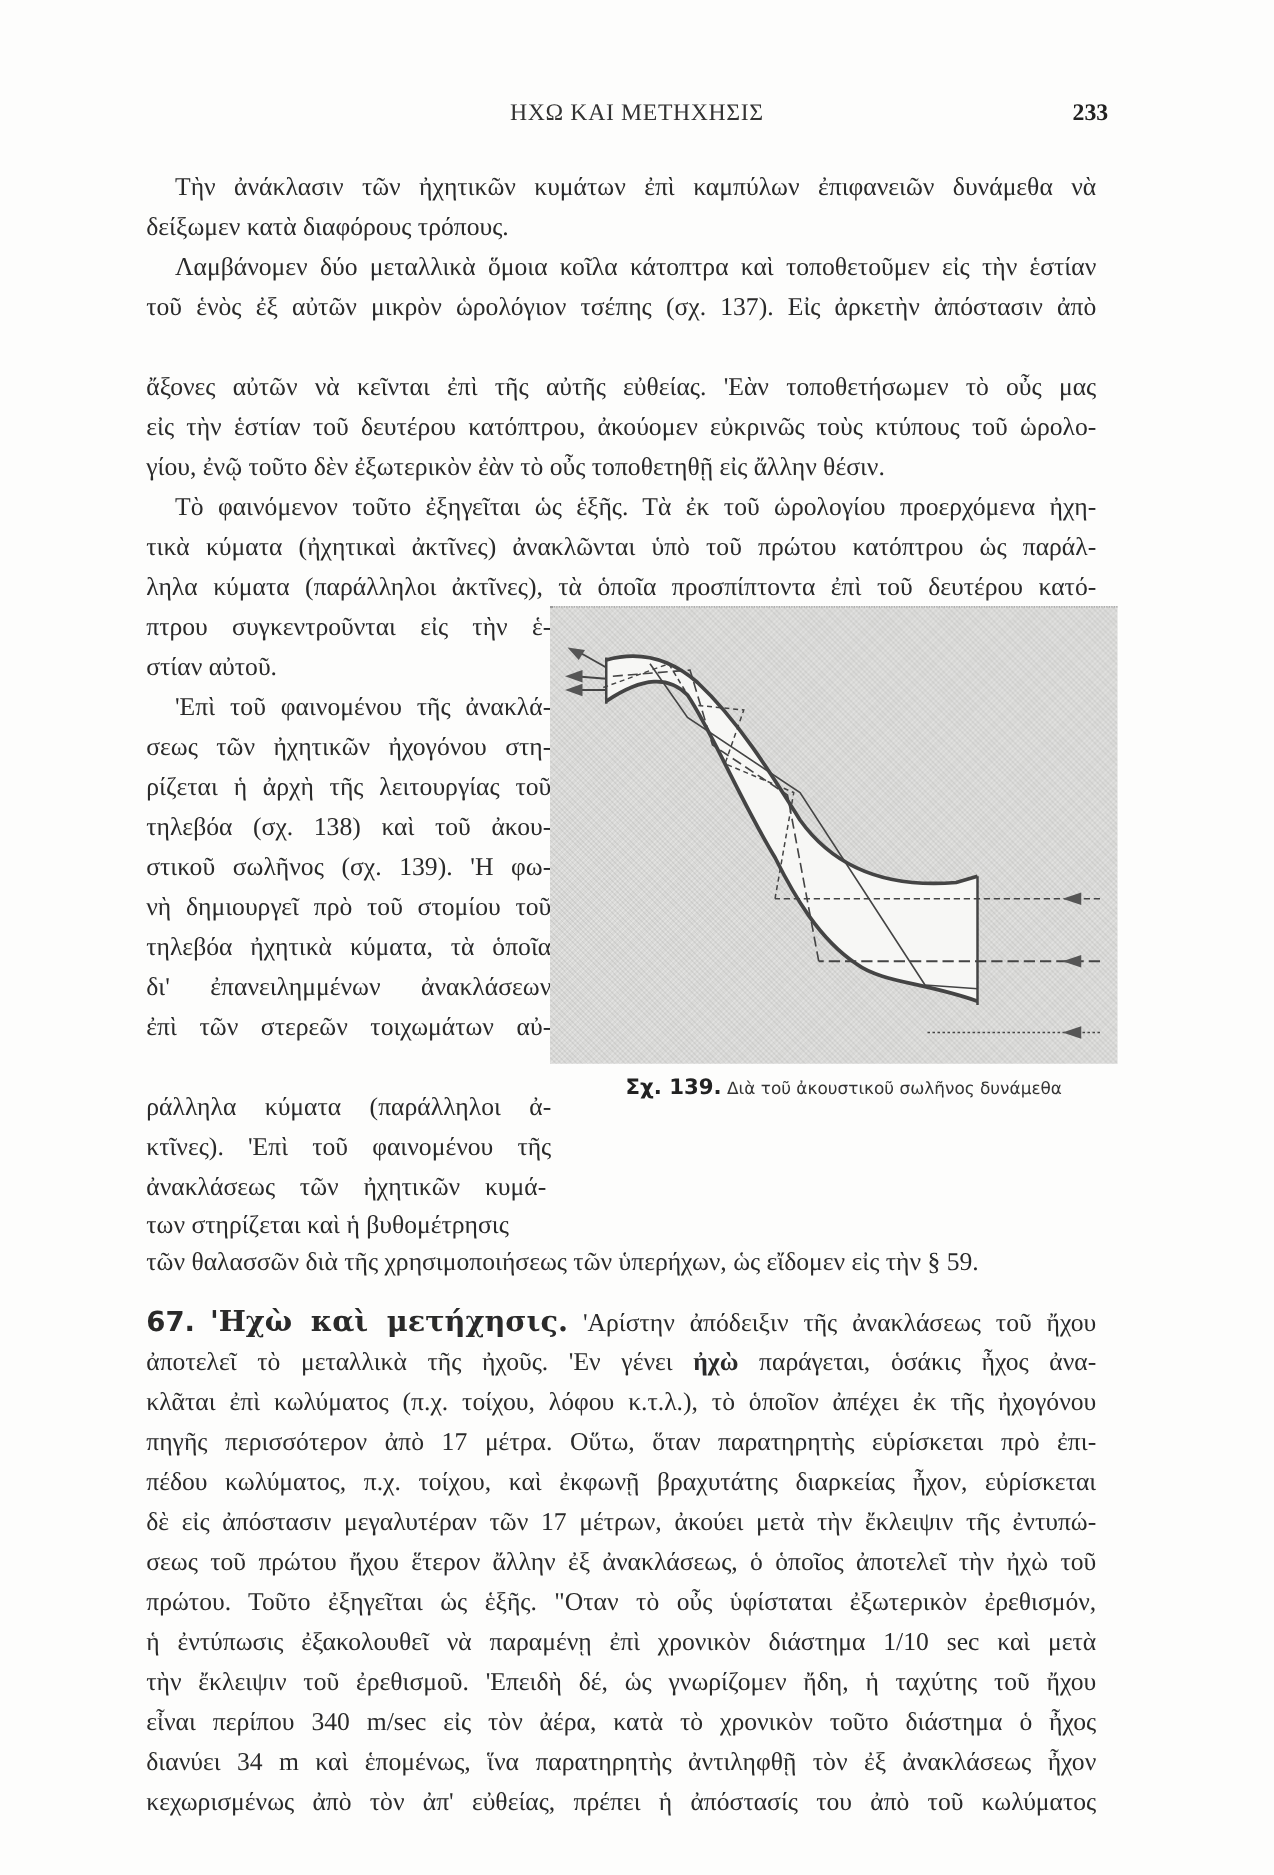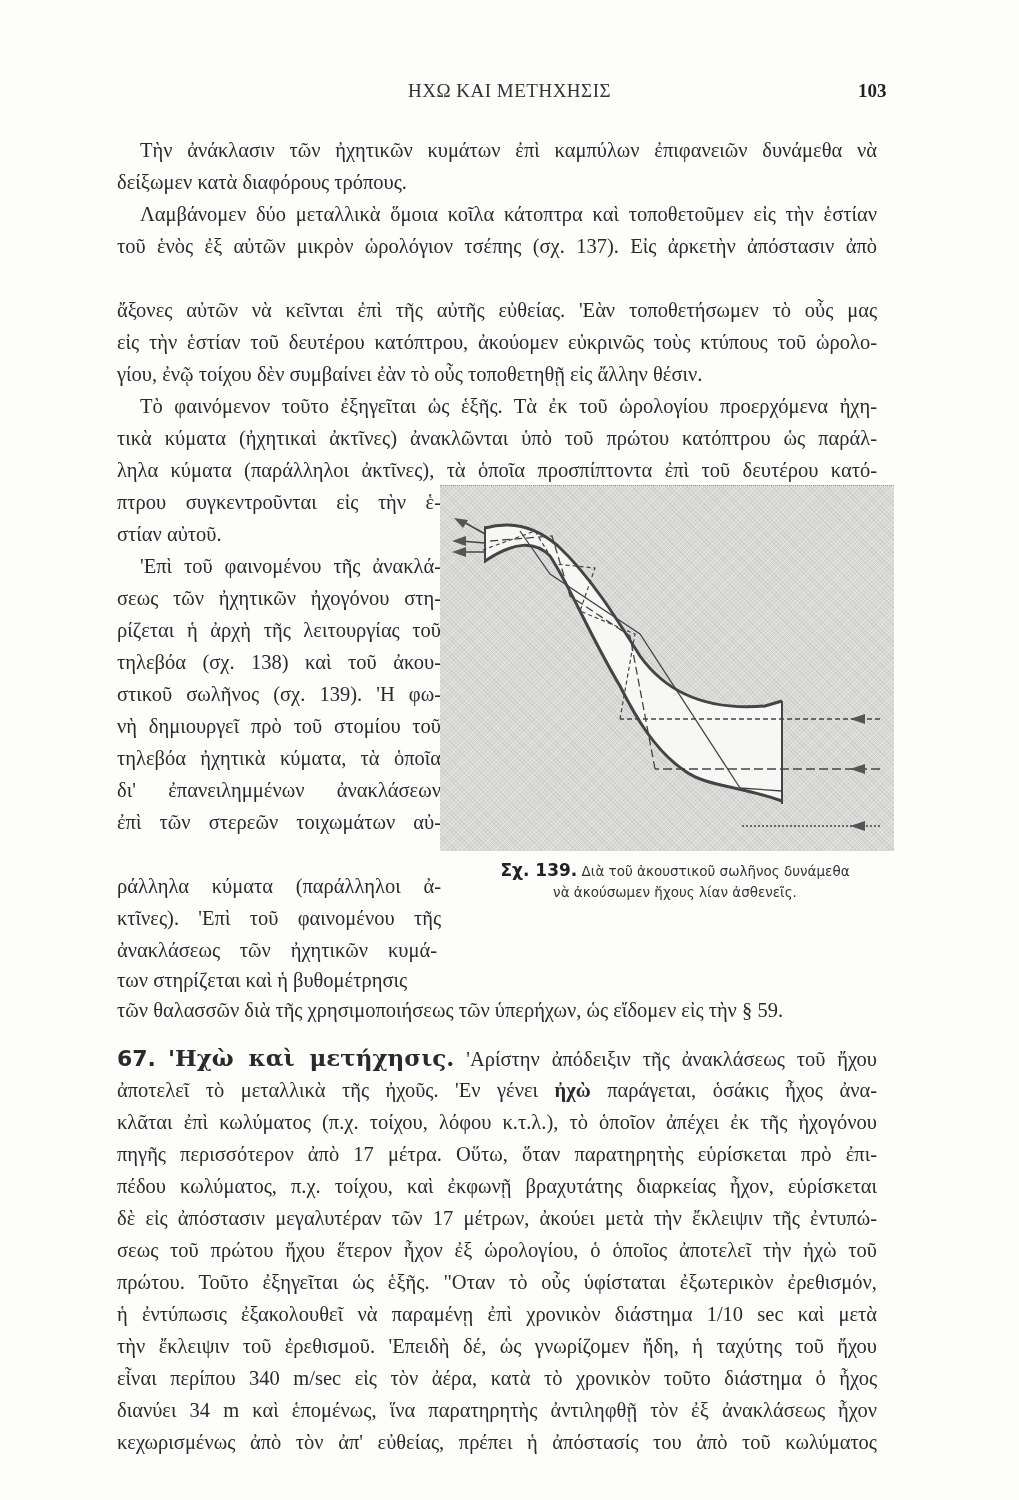--- a/index.html
+++ b/index.html
@@ -46,31 +46,31 @@
   .section-title { font-family: "DejaVu Serif", serif; font-weight: bold; font-size: 23px; }
   .bold { font-weight: bold; }
 </style>
 </head>
 <body>
 
 <div class="page">
 
   <div class="running-head">
     <div class="running-title">ΗΧΩ ΚΑΙ ΜΕΤΗΧΗΣΙΣ</div>
-    <div class="page-number">103</div>
+    <div class="page-number">233</div>
   </div>
 
   <div class="line indent" style="top:135px">Τὴν ἀνάκλασιν τῶν ἠχητικῶν κυμάτων ἐπὶ καμπύλων ἐπιφανειῶν δυνάμεθα νὰ</div>
   <div class="line last" style="top:167px">δείξωμεν κατὰ διαφόρους τρόπους.</div>
 
   <div class="line indent" style="top:199px">Λαμβάνομεν δύο μεταλλικὰ ὅμοια κοῖλα κάτοπτρα καὶ τοποθετοῦμεν εἰς τὴν ἑστίαν</div>
   <div class="line" style="top:231px">τοῦ ἑνὸς ἐξ αὐτῶν μικρὸν ὡρολόγιον τσέπης (σχ. 137). Εἰς ἀρκετὴν ἀπόστασιν ἀπὸ</div>
   <div class="line" style="top:295px">ἄξονες αὐτῶν νὰ κεῖνται ἐπὶ τῆς αὐτῆς εὐθείας. 'Εὰν τοποθετήσωμεν τὸ οὖς μας</div>
   <div class="line" style="top:327px">εἰς τὴν ἑστίαν τοῦ δευτέρου κατόπτρου, ἀκούομεν εὐκρινῶς τοὺς κτύπους τοῦ ὡρολο-</div>
-  <div class="line last" style="top:359px">γίου, ἐνῷ τοίχου δὲν συμβαίνει ἐὰν τὸ οὖς τοποθετηθῇ εἰς ἄλλην θέσιν.</div>
+  <div class="line last" style="top:359px">γίου, ἐνῷ τοῦτο δὲν ἐξωτερικὸν ἐὰν τὸ οὖς τοποθετηθῇ εἰς ἄλλην θέσιν.</div>
 
   <div class="line indent" style="top:391px">Τὸ φαινόμενον τοῦτο ἐξηγεῖται ὡς ἑξῆς. Τὰ ἐκ τοῦ ὡρολογίου προερχόμενα ἠχη-</div>
   <div class="line" style="top:423px">τικὰ κύματα (ἠχητικαὶ ἀκτῖνες) ἀνακλῶνται ὑπὸ τοῦ πρώτου κατόπτρου ὡς παράλ-</div>
   <div class="line" style="top:455px">ληλα κύματα (παράλληλοι ἀκτῖνες), τὰ ὁποῖα προσπίπτοντα ἐπὶ τοῦ δευτέρου κατό-</div>
   <div class="line narrow" style="top:487px">πτρου συγκεντροῦνται εἰς τὴν ἑ-</div>
   <div class="line narrow last" style="top:519px">στίαν αὐτοῦ.</div>
 
   <div class="line narrow indent" style="top:551px">'Επὶ τοῦ φαινομένου τῆς ἀνακλά-</div>
   <div class="line narrow" style="top:583px">σεως τῶν ἠχητικῶν ἠχογόνου στη-</div>
   <div class="line narrow" style="top:615px">ρίζεται ἡ ἀρχὴ τῆς λειτουργίας τοῦ</div>
@@ -119,37 +119,36 @@
       <polygon points="14,32 28,34 23,42" fill="#555"></polygon>
       <polygon points="12,55 26,50 26,60" fill="#555"></polygon>
       <polygon points="12,66 26,61 26,71" fill="#555"></polygon>
     </svg>
   </div>
 
   <div class="caption" style="top:860px">
     <span class="fig-label">Σχ. 139.</span>
     <span>Διὰ τοῦ ἀκουστικοῦ σωλῆνος δυνάμεθα</span>
   </div>
-  <div class="caption" style="top:884px">νὰ ἀκούσωμεν ἤχους λίαν ἀσθενεῖς.</div>
 
   <div class="line" style="top:1043px">
     <span class="section-num">67.</span>
     <span class="section-title">'Ηχὼ καὶ μετήχησις.</span>
     <span>'Αρίστην ἀπόδειξιν τῆς ἀνακλάσεως τοῦ ἤχου</span>
   </div>
   <div class="line" style="top:1075px">
     <span>ἀποτελεῖ τὸ μεταλλικὰ τῆς ἠχοῦς. 'Εν γένει</span>
     <span class="bold">ἠχὼ</span>
     <span>παράγεται, ὁσάκις ἦχος ἀνα-</span>
   </div>
   <div class="line" style="top:1107px">κλᾶται ἐπὶ κωλύματος (π.χ. τοίχου, λόφου κ.τ.λ.), τὸ ὁποῖον ἀπέχει ἐκ τῆς ἠχογόνου</div>
   <div class="line" style="top:1139px">πηγῆς περισσότερον ἀπὸ 17 μέτρα. Οὕτω, ὅταν παρατηρητὴς εὑρίσκεται πρὸ ἐπι-</div>
   <div class="line" style="top:1171px">πέδου κωλύματος, π.χ. τοίχου, καὶ ἐκφωνῇ βραχυτάτης διαρκείας ἦχον, εὑρίσκεται</div>
   <div class="line" style="top:1203px">δὲ εἰς ἀπόστασιν μεγαλυτέραν τῶν 17 μέτρων, ἀκούει μετὰ τὴν ἔκλειψιν τῆς ἐντυπώ-</div>
-  <div class="line" style="top:1235px">σεως τοῦ πρώτου ἤχου ἕτερον ἦχον ἐξ ὡρολογίου, ὁ ὁποῖος ἀποτελεῖ τὴν ἠχὼ τοῦ</div>
+  <div class="line" style="top:1235px">σεως τοῦ πρώτου ἤχου ἕτερον ἄλλην ἐξ ἀνακλάσεως, ὁ ὁποῖος ἀποτελεῖ τὴν ἠχὼ τοῦ</div>
   <div class="line" style="top:1267px">πρώτου. Τοῦτο ἐξηγεῖται ὡς ἑξῆς. "Οταν τὸ οὖς ὑφίσταται ἐξωτερικὸν ἐρεθισμόν,</div>
   <div class="line" style="top:1299px">ἡ ἐντύπωσις ἐξακολουθεῖ νὰ παραμένῃ ἐπὶ χρονικὸν διάστημα 1/10 sec καὶ μετὰ</div>
   <div class="line" style="top:1331px">τὴν ἔκλειψιν τοῦ ἐρεθισμοῦ. 'Επειδὴ δέ, ὡς γνωρίζομεν ἤδη, ἡ ταχύτης τοῦ ἤχου</div>
   <div class="line" style="top:1363px">εἶναι περίπου 340 m/sec εἰς τὸν ἀέρα, κατὰ τὸ χρονικὸν τοῦτο διάστημα ὁ ἦχος</div>
   <div class="line" style="top:1395px">διανύει 34 m καὶ ἑπομένως, ἵνα παρατηρητὴς ἀντιληφθῇ τὸν ἐξ ἀνακλάσεως ἦχον</div>
   <div class="line" style="top:1427px">κεχωρισμένως ἀπὸ τὸν ἀπ' εὐθείας, πρέπει ἡ ἀπόστασίς του ἀπὸ τοῦ κωλύματος</div>
 
 </div>
 
 </body></html>

